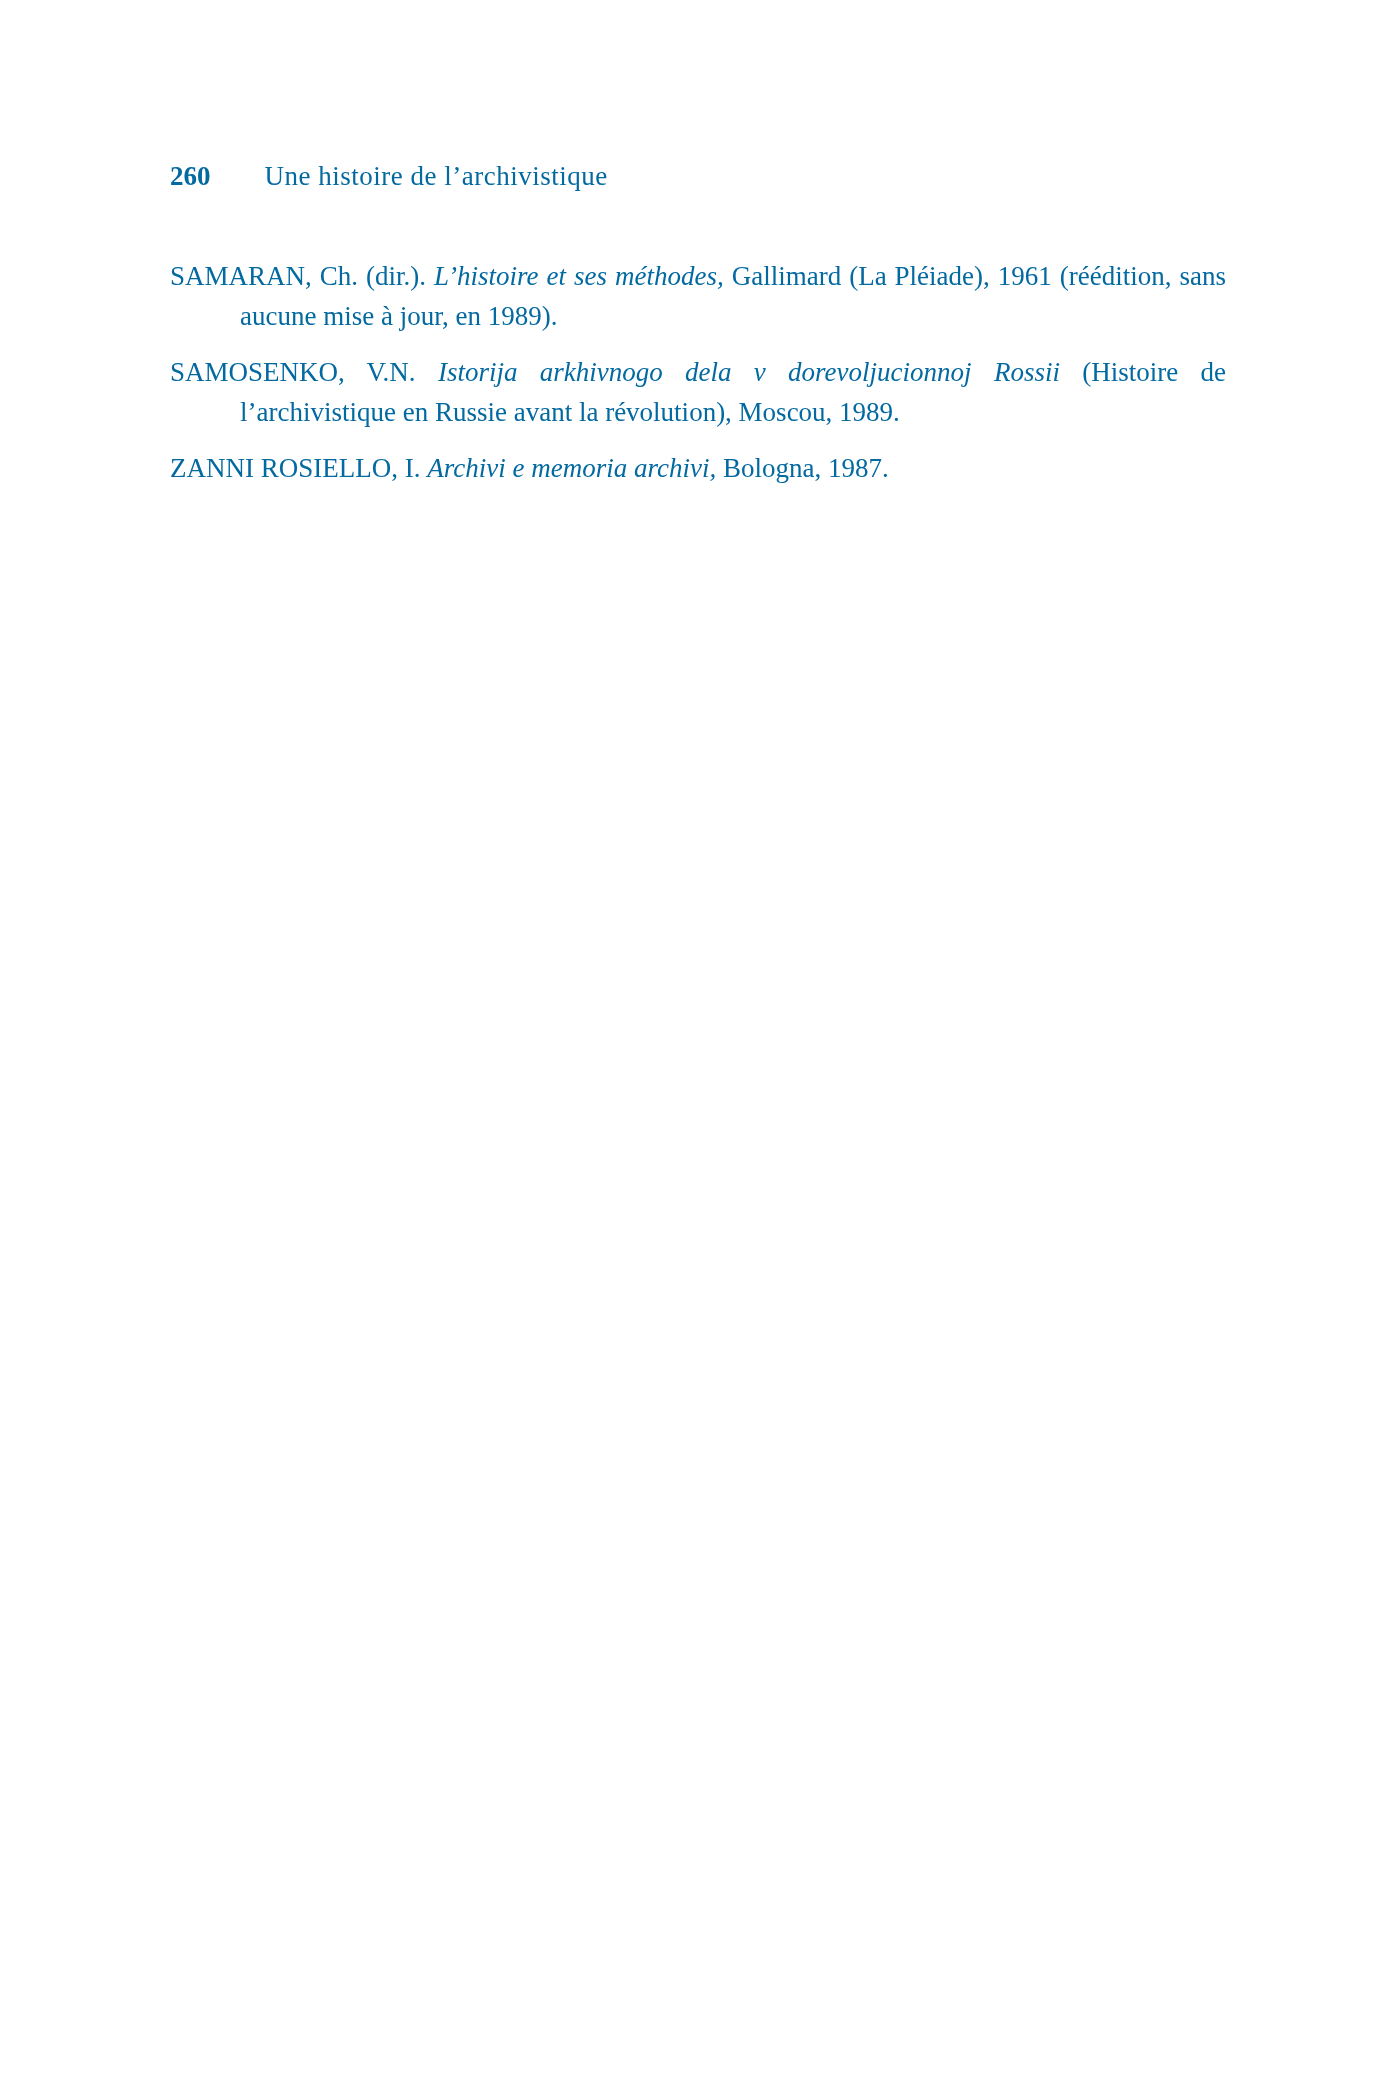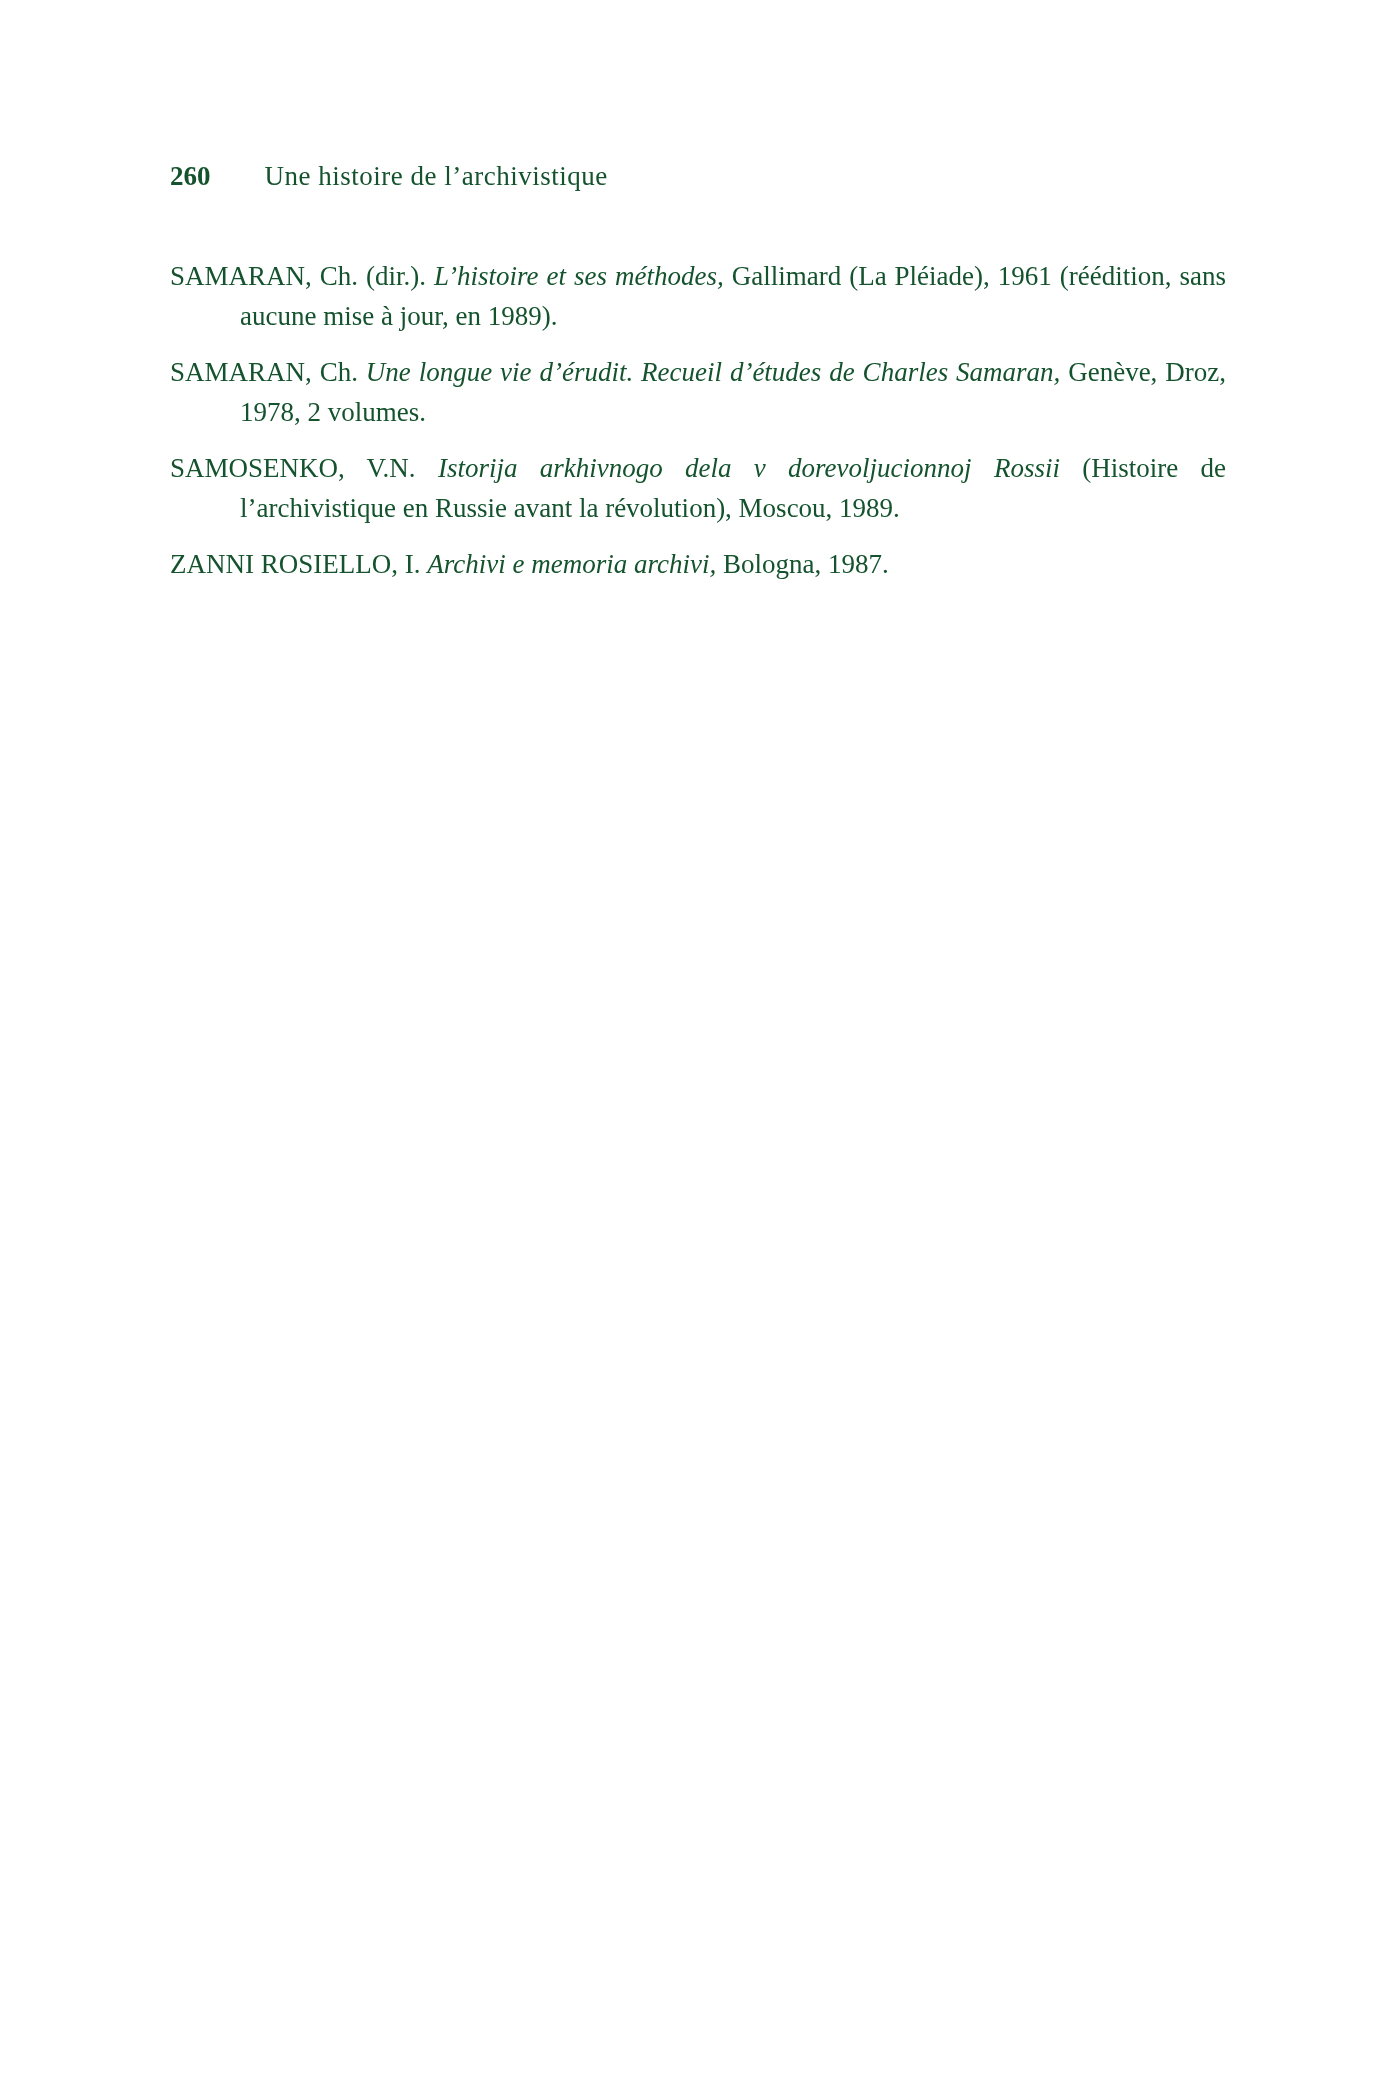--- a/index.html
+++ b/index.html
@@ -6,21 +6,21 @@
     margin: 0;
     padding: 0;
     background: #ffffff;
   }
   .sheet {
     position: relative;
     width: 1400px;
     height: 1868px;
     background: #ffffff;
     font-family: "Liberation Serif", serif;
-    color: #14532d;
+    color: #0369a1;
     overflow: hidden;
   }
   .running-header {
     position: absolute;
     top: 158px;
     left: 170px;
     width: 1056px;
     font-size: 27px;
     line-height: 36px;
     white-space: nowrap;
@@ -54,18 +54,17 @@
 <body>
 
 <div class="sheet">
 
   <div class="running-header">
     <span class="page-number">260</span><span class="running-title">Une histoire de l’archivistique</span>
   </div>
 
   <div class="content">
       <p class="entry"><span class="normal">SAMARAN, Ch. (dir.). </span><span class="italic">L’histoire et ses méthodes, </span><span class="normal">Gallimard (La Pléiade), 1961 (réédition, sans aucune mise à jour, en 1989).</span></p>
-      <p class="entry"><span class="normal">SAMARAN, Ch. </span><span class="italic">Une longue vie d’érudit. Recueil d’études de Charles Samaran, </span><span class="normal">Genève, Droz, 1978, 2 volumes.</span></p>
       <p class="entry"><span class="normal">SAMOSENKO, V.N. </span><span class="italic">Istorija arkhivnogo dela v dorevoljucionnoj Rossii </span><span class="normal">(Histoire de l’archivistique en Russie avant la révolution), Moscou, 1989.</span></p>
       <p class="entry"><span class="normal">ZANNI ROSIELLO, I. </span><span class="italic">Archivi e memoria archivi, </span><span class="normal">Bologna, 1987.</span></p>
     </div>
 
 </div>
 
 </body></html>

